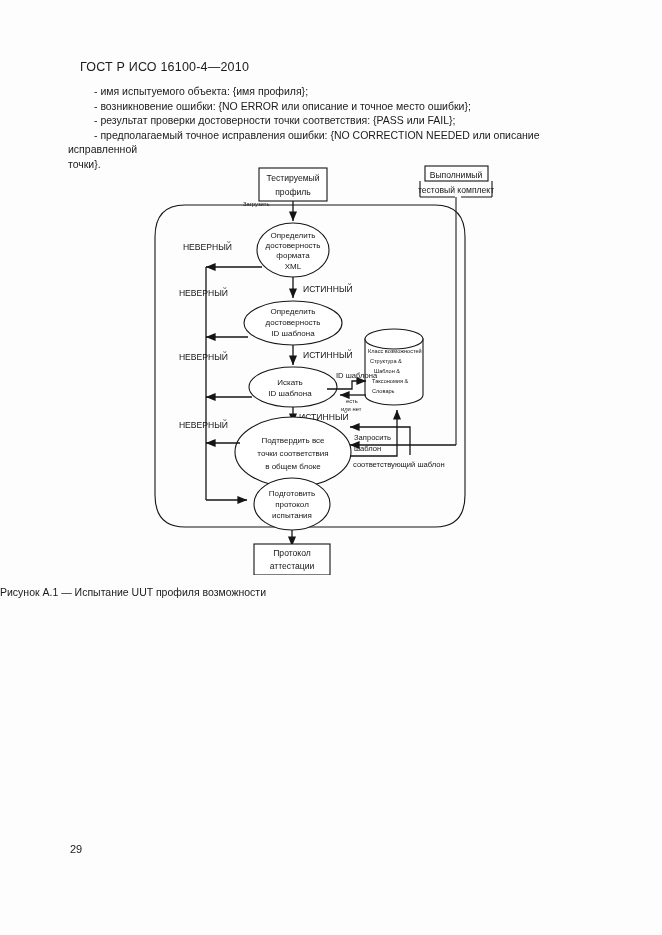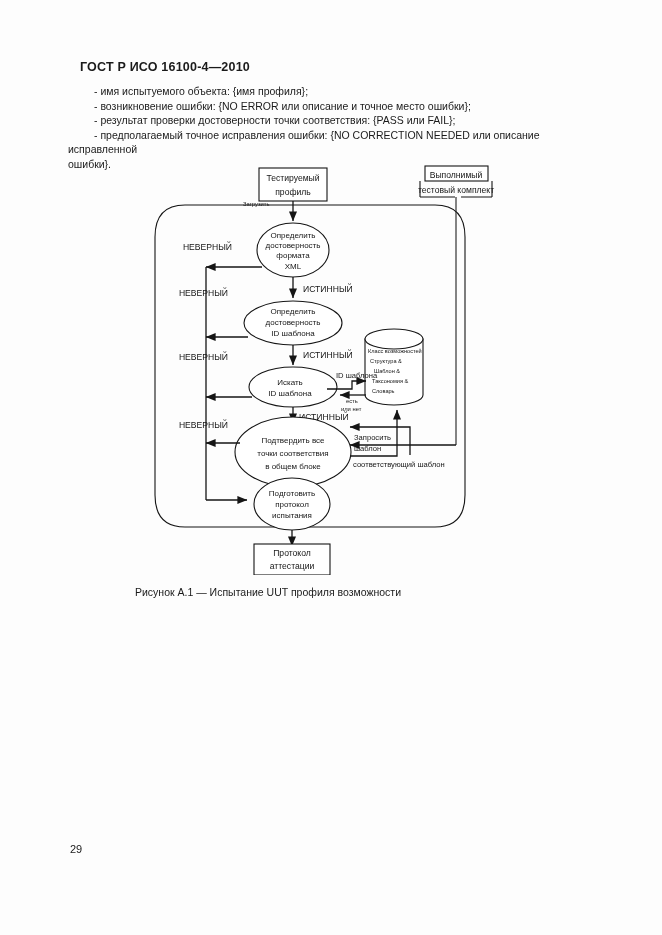--- a/index.html
+++ b/index.html
@@ -18,21 +18,21 @@
   .page {
     position: absolute;
     inset: 0;
     background: #fdfdfd;
   }
   .doc-header {
     position: absolute;
     left: 68px;
     top: 60px;
     font-size: 12.5px;
-    font-weight: bold;
+    font-weight: normal;
     letter-spacing: 0.2px;
     padding-left: 12px;
   }
   .body-text {
     position: absolute;
     left: 68px;
     top: 84px;
     width: 540px;
     font-size: 10.5px;
     line-height: 14.6px;
@@ -48,21 +48,21 @@
     left: 0;
     top: 155px;
     width: 662px;
     height: 420px;
   }
   .caption {
     position: absolute;
     left: 0;
     top: 586px;
     width: 536px;
-    text-align: center;
+    text-align: left;
     font-size: 10.5px;
   }
   .page-number {
     position: absolute;
     left: 70px;
     top: 843px;
     font-size: 11px;
   }
   svg { display: block; }
   text {
@@ -106,21 +106,21 @@
 
 <div class="page">
 
   <div class="doc-header">ГОСТ Р ИСО 16100-4—2010</div>
 
   <div class="body-text">
     <div class="dash-line">- имя испытуемого объекта: {имя профиля};</div>
     <div class="dash-line">- возникновение ошибки: {NO ERROR или описание и точное место ошибки};</div>
     <div class="dash-line">- результат проверки достоверности точки соответствия: {PASS или FAIL};</div>
     <div class="dash-line">- предполагаемый точное исправления ошибки: {NO CORRECTION NEEDED или описание исправленной</div>
-    <div class="cont-line">ошибки}.</div>
+    <div class="cont-line">точки}.</div>
   </div>
 
   <div class="figure-wrap">
     <svg width="662" height="420" viewBox="0 0 662 420">
       <defs>
         <marker id="arrow" markerWidth="9" markerHeight="9" refX="7.4" refY="3.1" orient="auto" markerUnits="strokeWidth">
           <path d="M0,0 L7.6,3.1 L0,6.2 Z" fill="#151515"></path>
         </marker>
       </defs>
 

